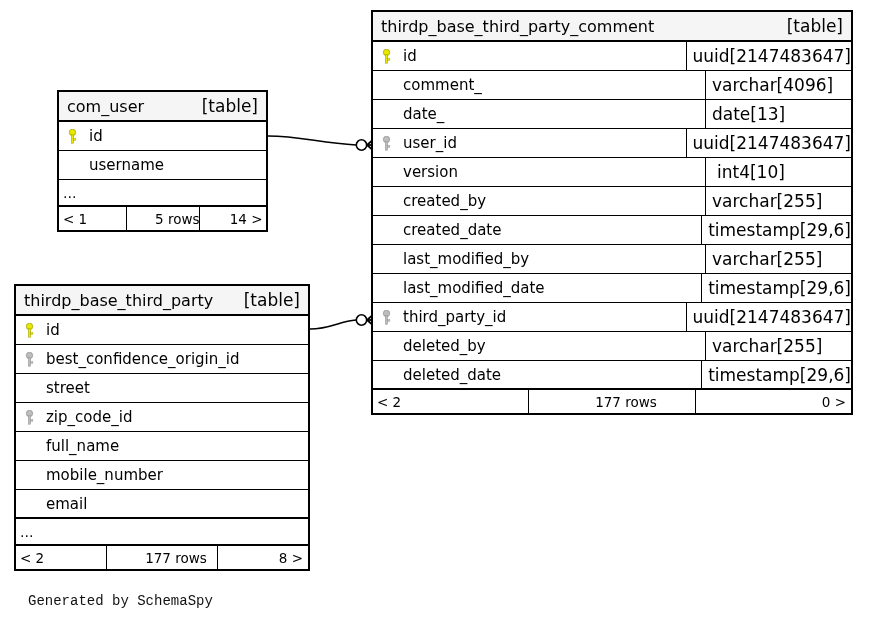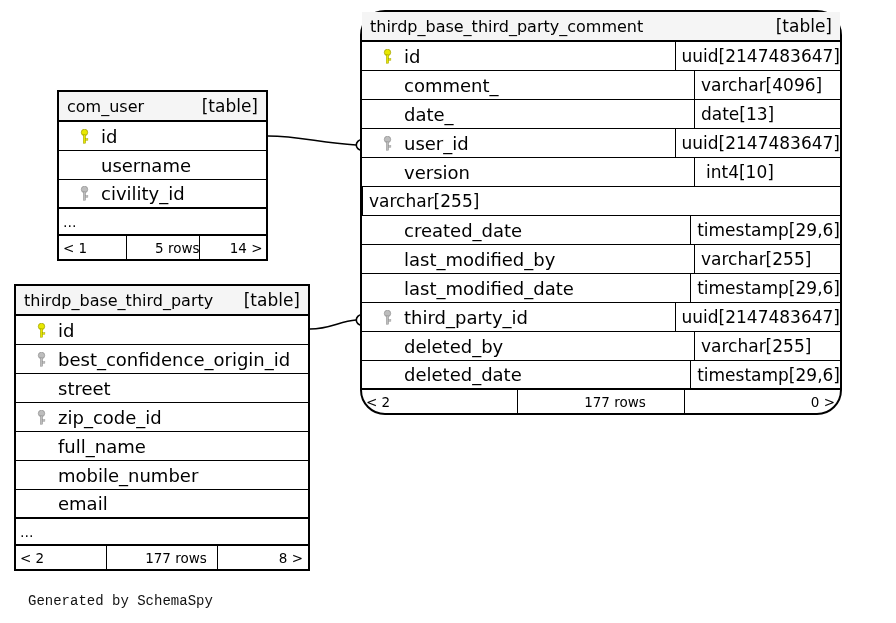--- a/index.html
+++ b/index.html
@@ -55,22 +55,22 @@
   }
   .tbl-row:last-child {
     border-bottom: none;
   }
 
   .col-name {
     flex: 1 1 auto;
     display: flex;
     align-items: center;
     box-sizing: border-box;
-    padding-left: 16px;
-    font-size: 18px;
+    padding-left: 4px;
+    font-size: 15px;
     color: #000000;
     min-width: 0;
   }
   .col-type {
     flex: 0 0 auto;
     display: flex;
     align-items: center;
     box-sizing: border-box;
     border-left: 1px solid #000000;
     padding-left: 6px;
@@ -193,32 +193,20 @@
       </div>
     </div>
 
     <div class="tbl-row">
       <div class="col-name">
         <span class="keyslot"></span>
         <span class="col-label">username</span>
       </div>
     </div>
 
-    <div class="tbl-row last-col-row">
-      <div class="col-name">
-        <span class="keyslot">
-          <svg class="key-ico" width="9" height="15" viewBox="0 0 9 15">
-            <circle cx="4.5" cy="3.4" r="3.2" fill="#bdbdbd" stroke="#8f8f8f" stroke-width="0.7"></circle>
-            <rect x="3.3" y="5.8" width="2.4" height="8.4" fill="#bdbdbd" stroke="#8f8f8f" stroke-width="0.5"></rect>
-            <rect x="5.7" y="9.6" width="2.2" height="1.7" fill="#bdbdbd" stroke="#8f8f8f" stroke-width="0.4"></rect>
-          </svg>
-        </span>
-        <span class="col-label">civility_id</span>
-      </div>
-    </div>
 
     <div class="tbl-ellipsis">…</div>
 
     <div class="tbl-footer">
       <div class="foot-cell foot-left" style="flex:0 0 67px;">&lt; 1</div>
       <div class="foot-cell foot-mid" style="flex:1 1 auto;">5 rows</div>
       <div class="foot-cell foot-right" style="flex:0 0 67px;">14 &gt;</div>
     </div>
   </div>
 
@@ -297,21 +285,21 @@
 
     <div class="tbl-ellipsis">…</div>
 
     <div class="tbl-footer">
       <div class="foot-cell foot-left" style="flex:0 0 90px;">&lt; 2</div>
       <div class="foot-cell foot-mid" style="flex:1 1 auto;">177 rows</div>
       <div class="foot-cell foot-right" style="flex:0 0 90px;">8 &gt;</div>
     </div>
   </div>
 
-  <div class="table-box" style="left:360px; top:10px; width:482px;border-radius:25px;">
+  <div class="table-box" style="left:371px; top:10px; width:482px;">
     <div class="tbl-title">
       <span>thirdp_base_third_party_comment</span>
       <span class="tbl-title-tag">[table]</span>
     </div>
 
     <div class="tbl-row">
       <div class="col-name">
         <span class="keyslot">
           <svg class="key-ico" width="9" height="15" viewBox="0 0 9 15">
             <circle cx="4.5" cy="3.4" r="3.2" fill="#e8e800" stroke="#9a9a00" stroke-width="0.7"></circle>
@@ -356,20 +344,24 @@
 
     <div class="tbl-row">
       <div class="col-name">
         <span class="keyslot"></span>
         <span class="col-label">version</span>
       </div>
       <div class="col-type" style="flex:0 0 146px;padding-left:11px;">int4[10]</div>
     </div>
 
     <div class="tbl-row">
+      <div class="col-name">
+        <span class="keyslot"></span>
+        <span class="col-label">created_by</span>
+      </div>
       <div class="col-type" style="flex:0 0 146px;">varchar[255]</div>
     </div>
 
     <div class="tbl-row">
       <div class="col-name">
         <span class="keyslot"></span>
         <span class="col-label">created_date</span>
       </div>
       <div class="col-type" style="flex:0 0 146px;">timestamp[29,6]</div>
     </div>

